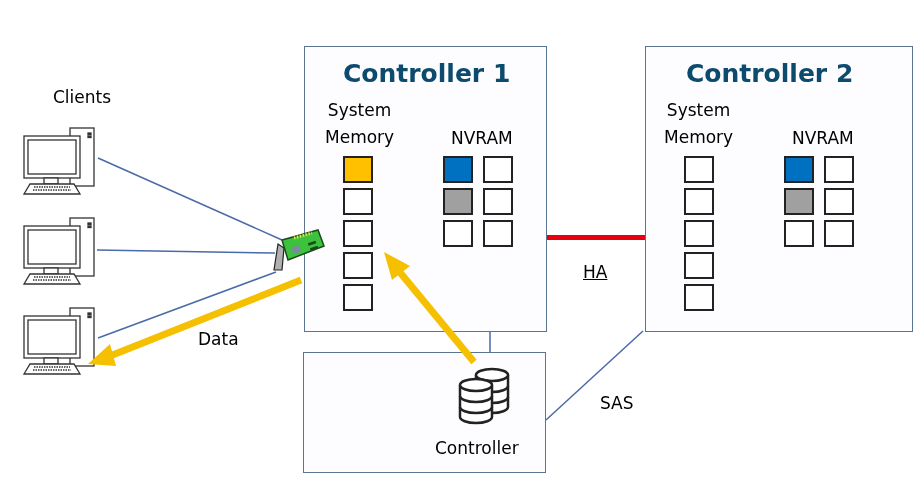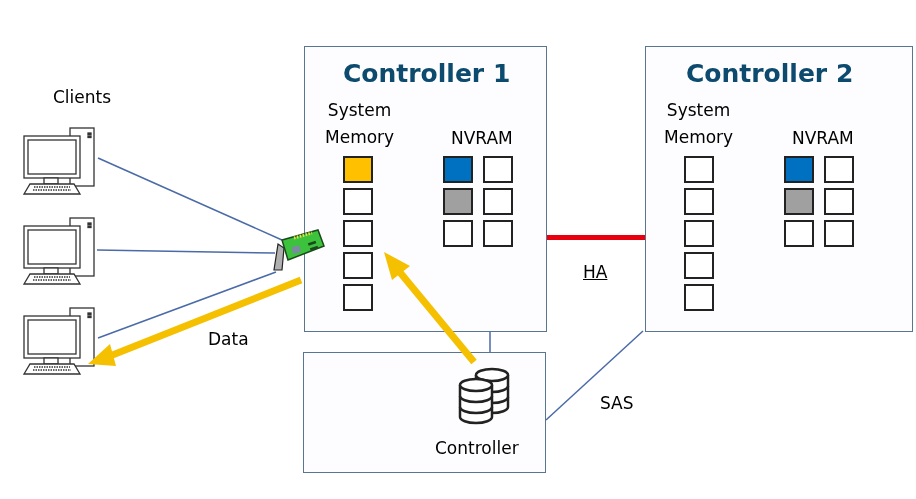--- a/index.html
+++ b/index.html
@@ -79,21 +79,21 @@
       <ellipse cx="20" cy="20" rx="16" ry="6"></ellipse>
       <path d="M4 31 a16 6 0 0 0 32 0 M4 42 a16 6 0 0 0 32 0" fill="none"></path>
     </g>
   </svg>
   <div class="lbl" style="left:131px; top:82px;">Controller</div>
 </div>
 
 <div style="position:absolute; left:547px; top:235px; width:98px; height:5px; background:#e8000f;"></div>
 <div class="lbl" style="left:583px; top:259px;text-decoration:underline;">HA</div>
 <div class="lbl" style="left:600px; top:390px;">SAS</div>
-<div class="lbl" style="left:208px; top:326px;">Data</div>
+<div class="lbl" style="left:198px; top:326px;">Data</div>
 <div class="lbl" style="left:29px; top:84px;margin-left:24px;">Clients</div>
 
 <div id="clients">
     <svg width="80" height="70" viewBox="0 0 80 70" style="left: 18px; top: 126px;">
       <g fill="#fff" stroke="#333" stroke-width="1.3">
         <rect x="52" y="2" width="24" height="58"></rect>
         <rect x="70" y="7" width="3" height="1.5" fill="#333"></rect>
         <rect x="70" y="10" width="3" height="1.5" fill="#333"></rect>
         <rect x="6" y="10" width="56" height="42"></rect>
         <rect x="10" y="14" width="48" height="34"></rect>

